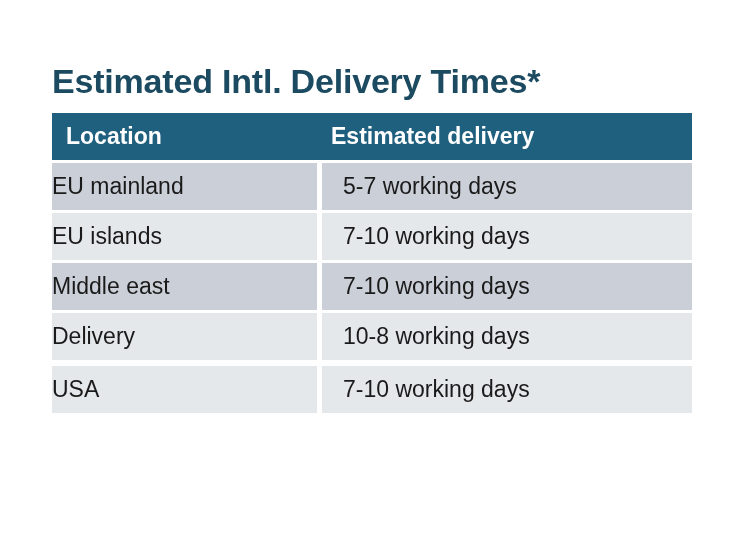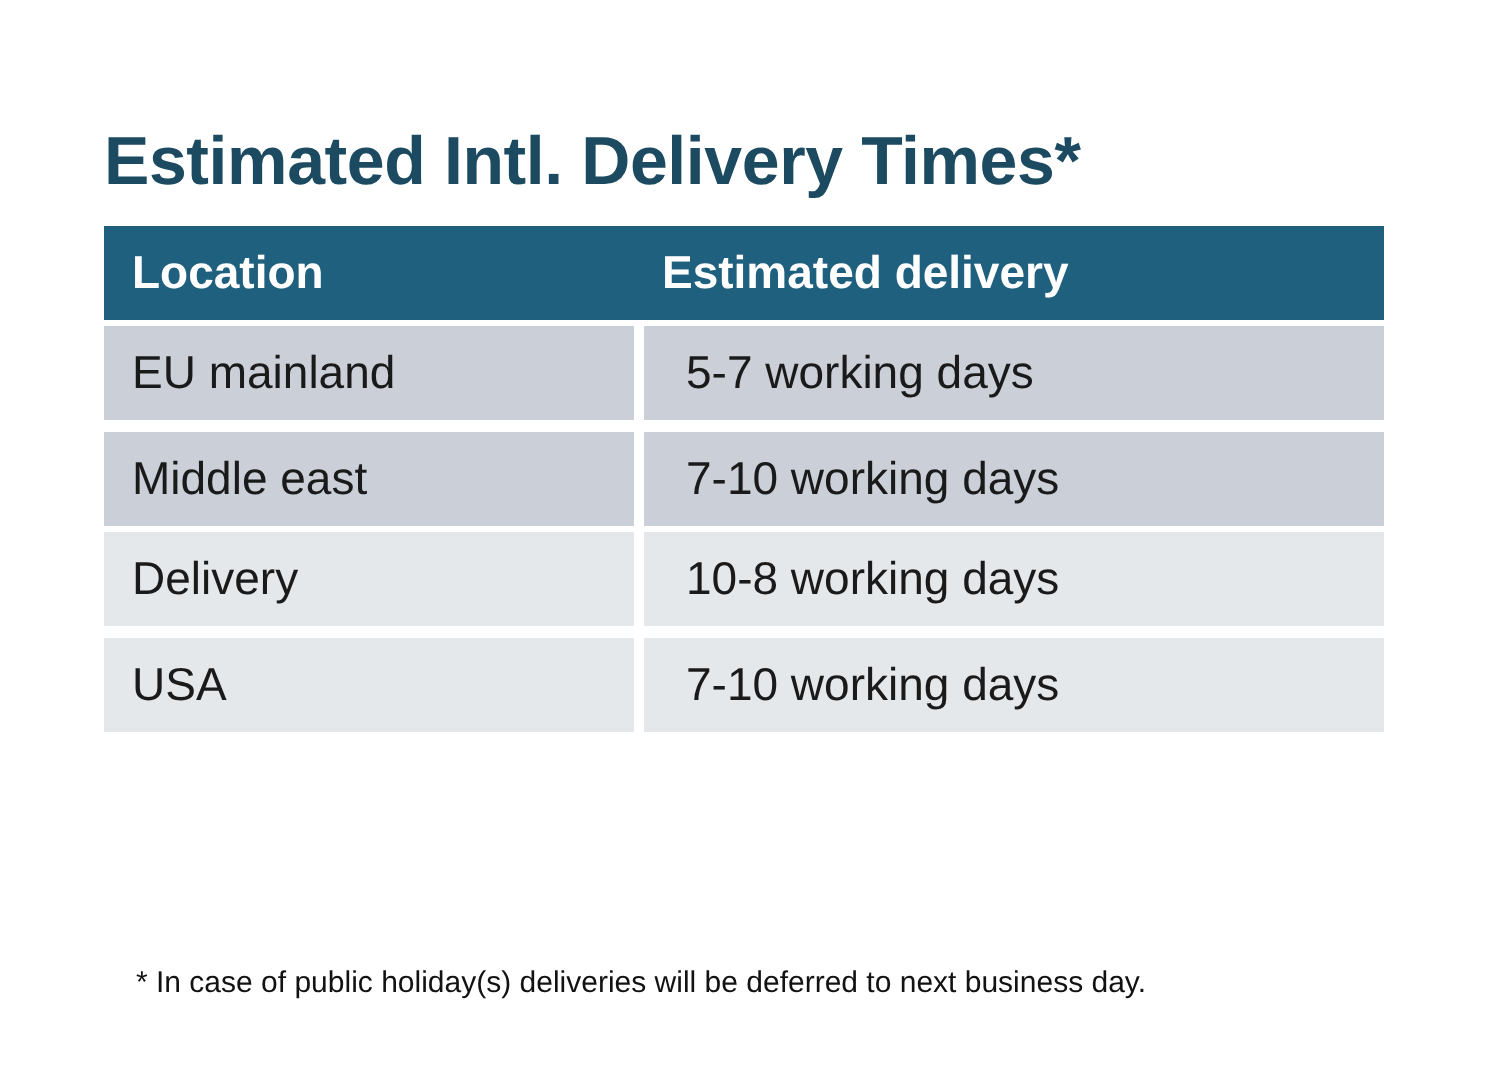--- a/index.html
+++ b/index.html
@@ -91,21 +91,20 @@
 
   .body-row td {
     height: 47px;
     font-size: 23px;
     font-weight: normal;
     color: #1a1a1a;
     line-height: 47px;
   }
   .body-row td .cell-text {
     display: block;
-    padding-left: 14px;
     white-space: nowrap;
     overflow: hidden;
   }
   .body-row td.col-delivery .cell-text {
     padding-left: 21px;
   }
 
   .body-row.shade-dark td.col-location,
   .body-row.shade-dark td.col-delivery {
     background: #cbcfd8;
@@ -162,20 +161,29 @@
           <span class="cell-text">5-7 working days</span>
         </td>
       </tr>
 
       <tr class="spacer-row">
         <td></td>
         <td class="gap-cell"></td>
         <td></td>
       </tr>
 
+      <tr class="body-row shade-light">
+        <td class="col-location">
+          <span class="cell-text">EU islands</span>
+        </td>
+        <td class="gap-cell"></td>
+        <td class="col-delivery">
+          <span class="cell-text">7-10 working days</span>
+        </td>
+      </tr>
 
       <tr class="spacer-row">
         <td></td>
         <td class="gap-cell"></td>
         <td></td>
       </tr>
 
       <tr class="body-row shade-dark">
         <td class="col-location">
           <span class="cell-text">Middle east</span>
@@ -221,15 +229,14 @@
         </td>
         <td class="gap-cell"></td>
         <td class="col-delivery">
           <span class="cell-text">7-10 working days</span>
         </td>
       </tr>
 
     </tbody>
   </table>
 
-  <div class="footnote">* In case of public holiday(s) deliveries will be deferred to next business day.</div>
 
 </div>
 
 </body></html>

